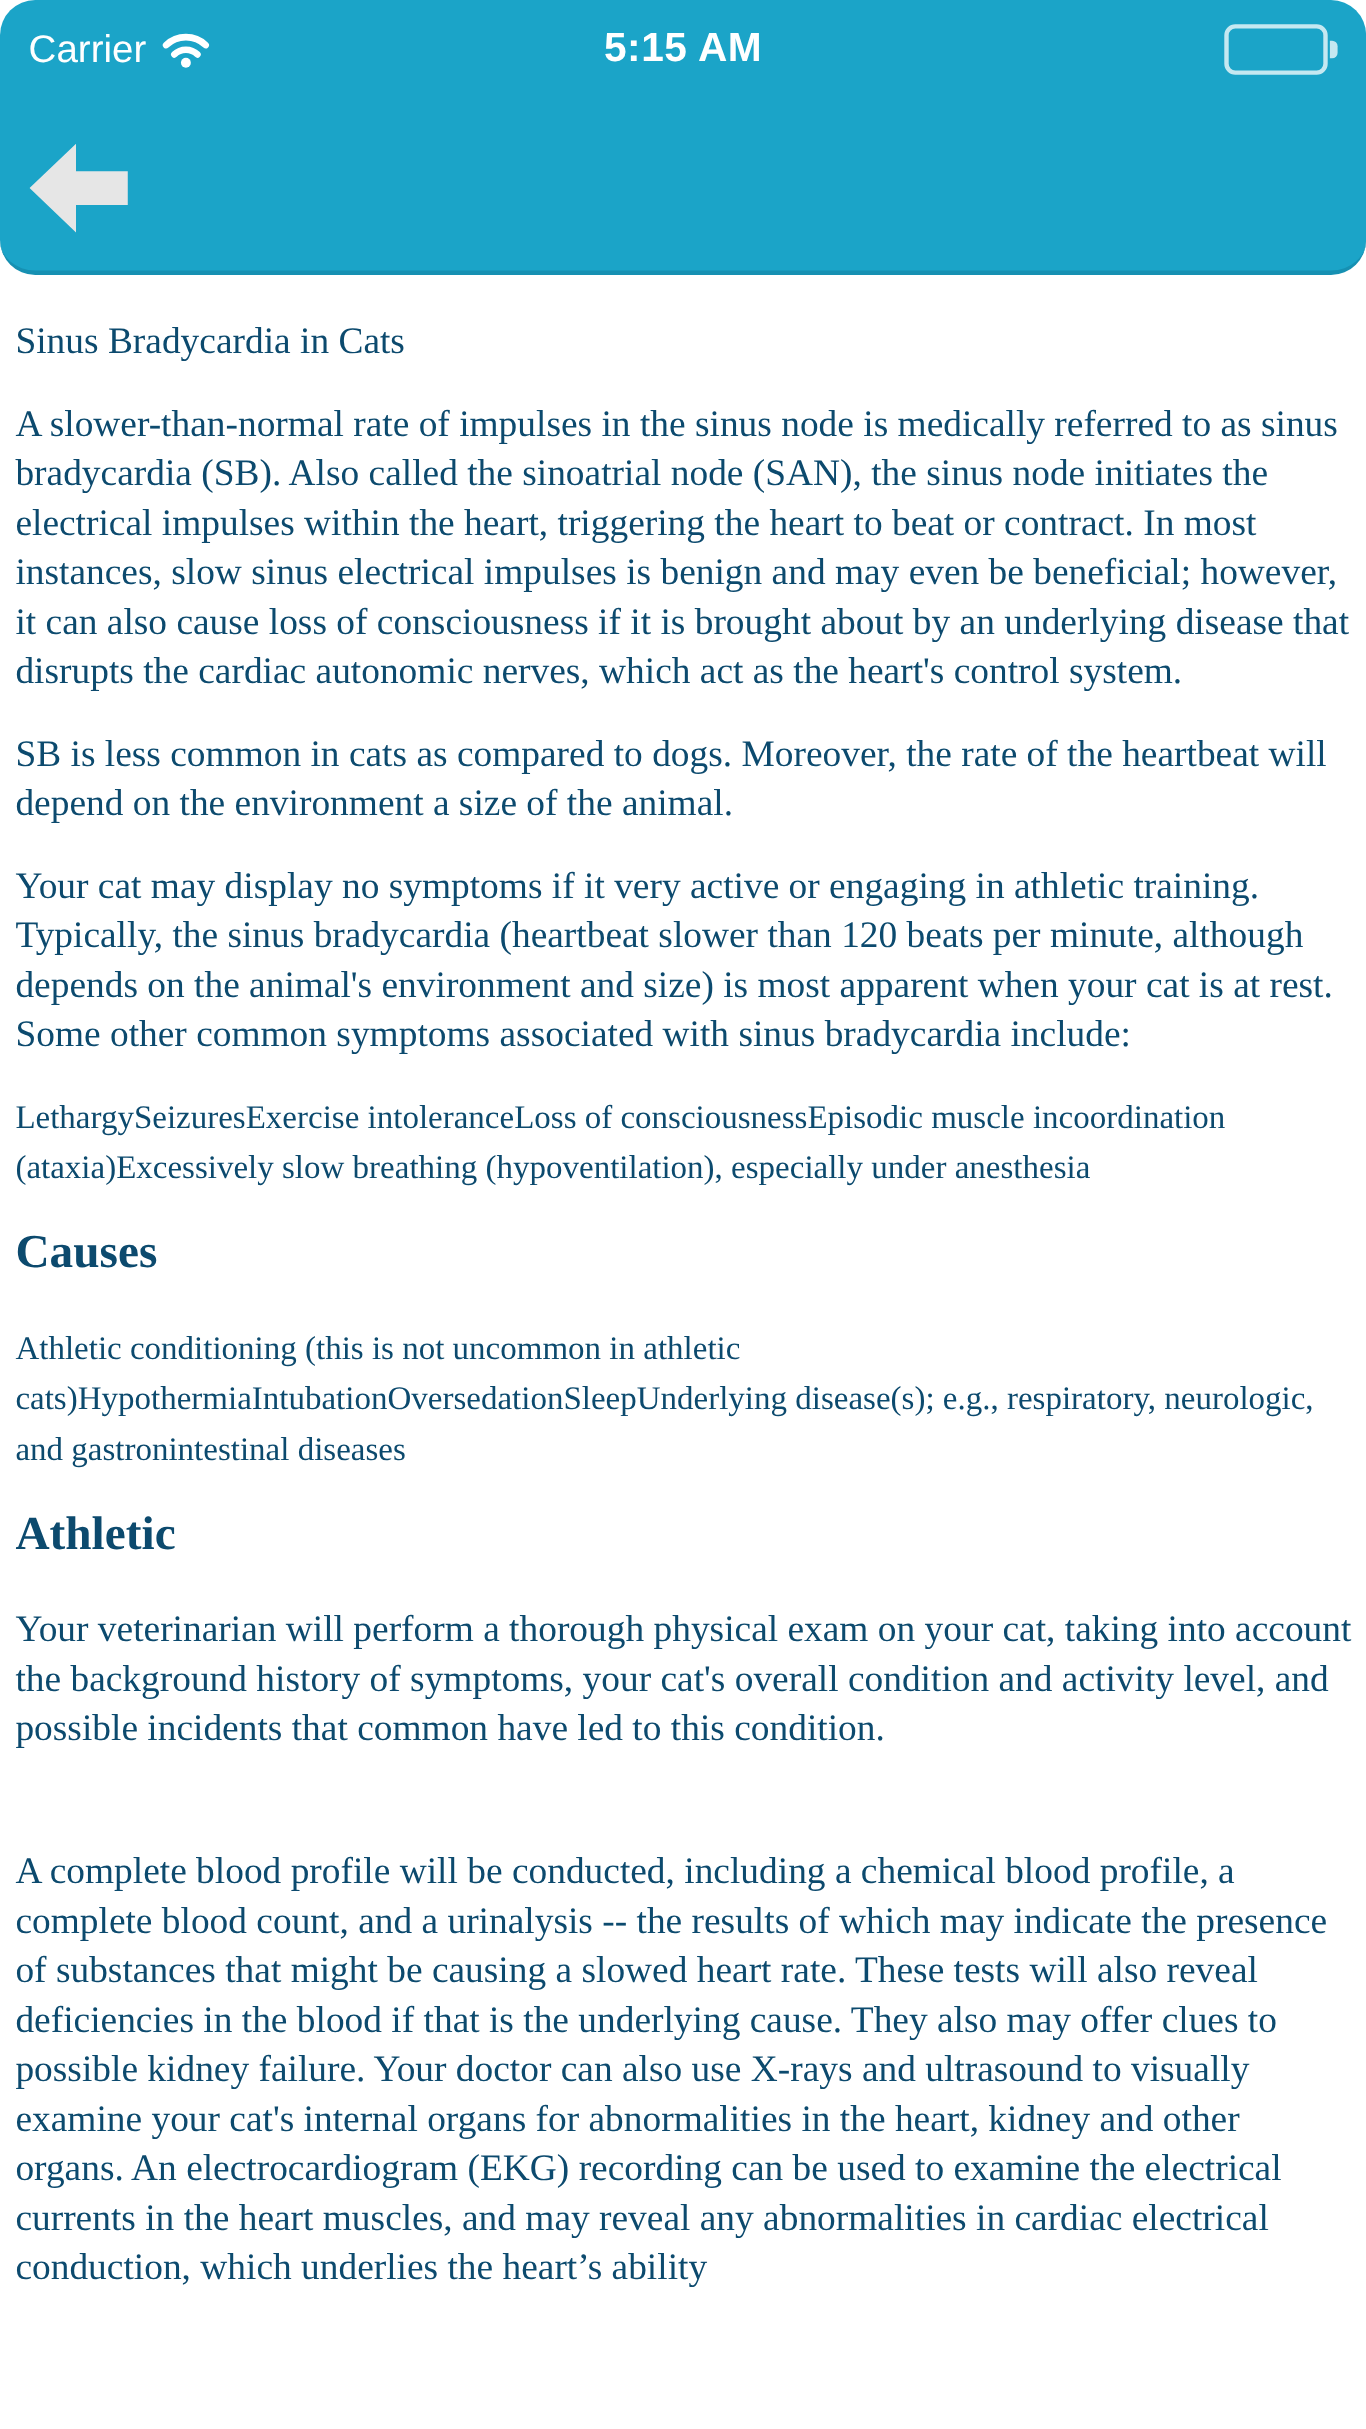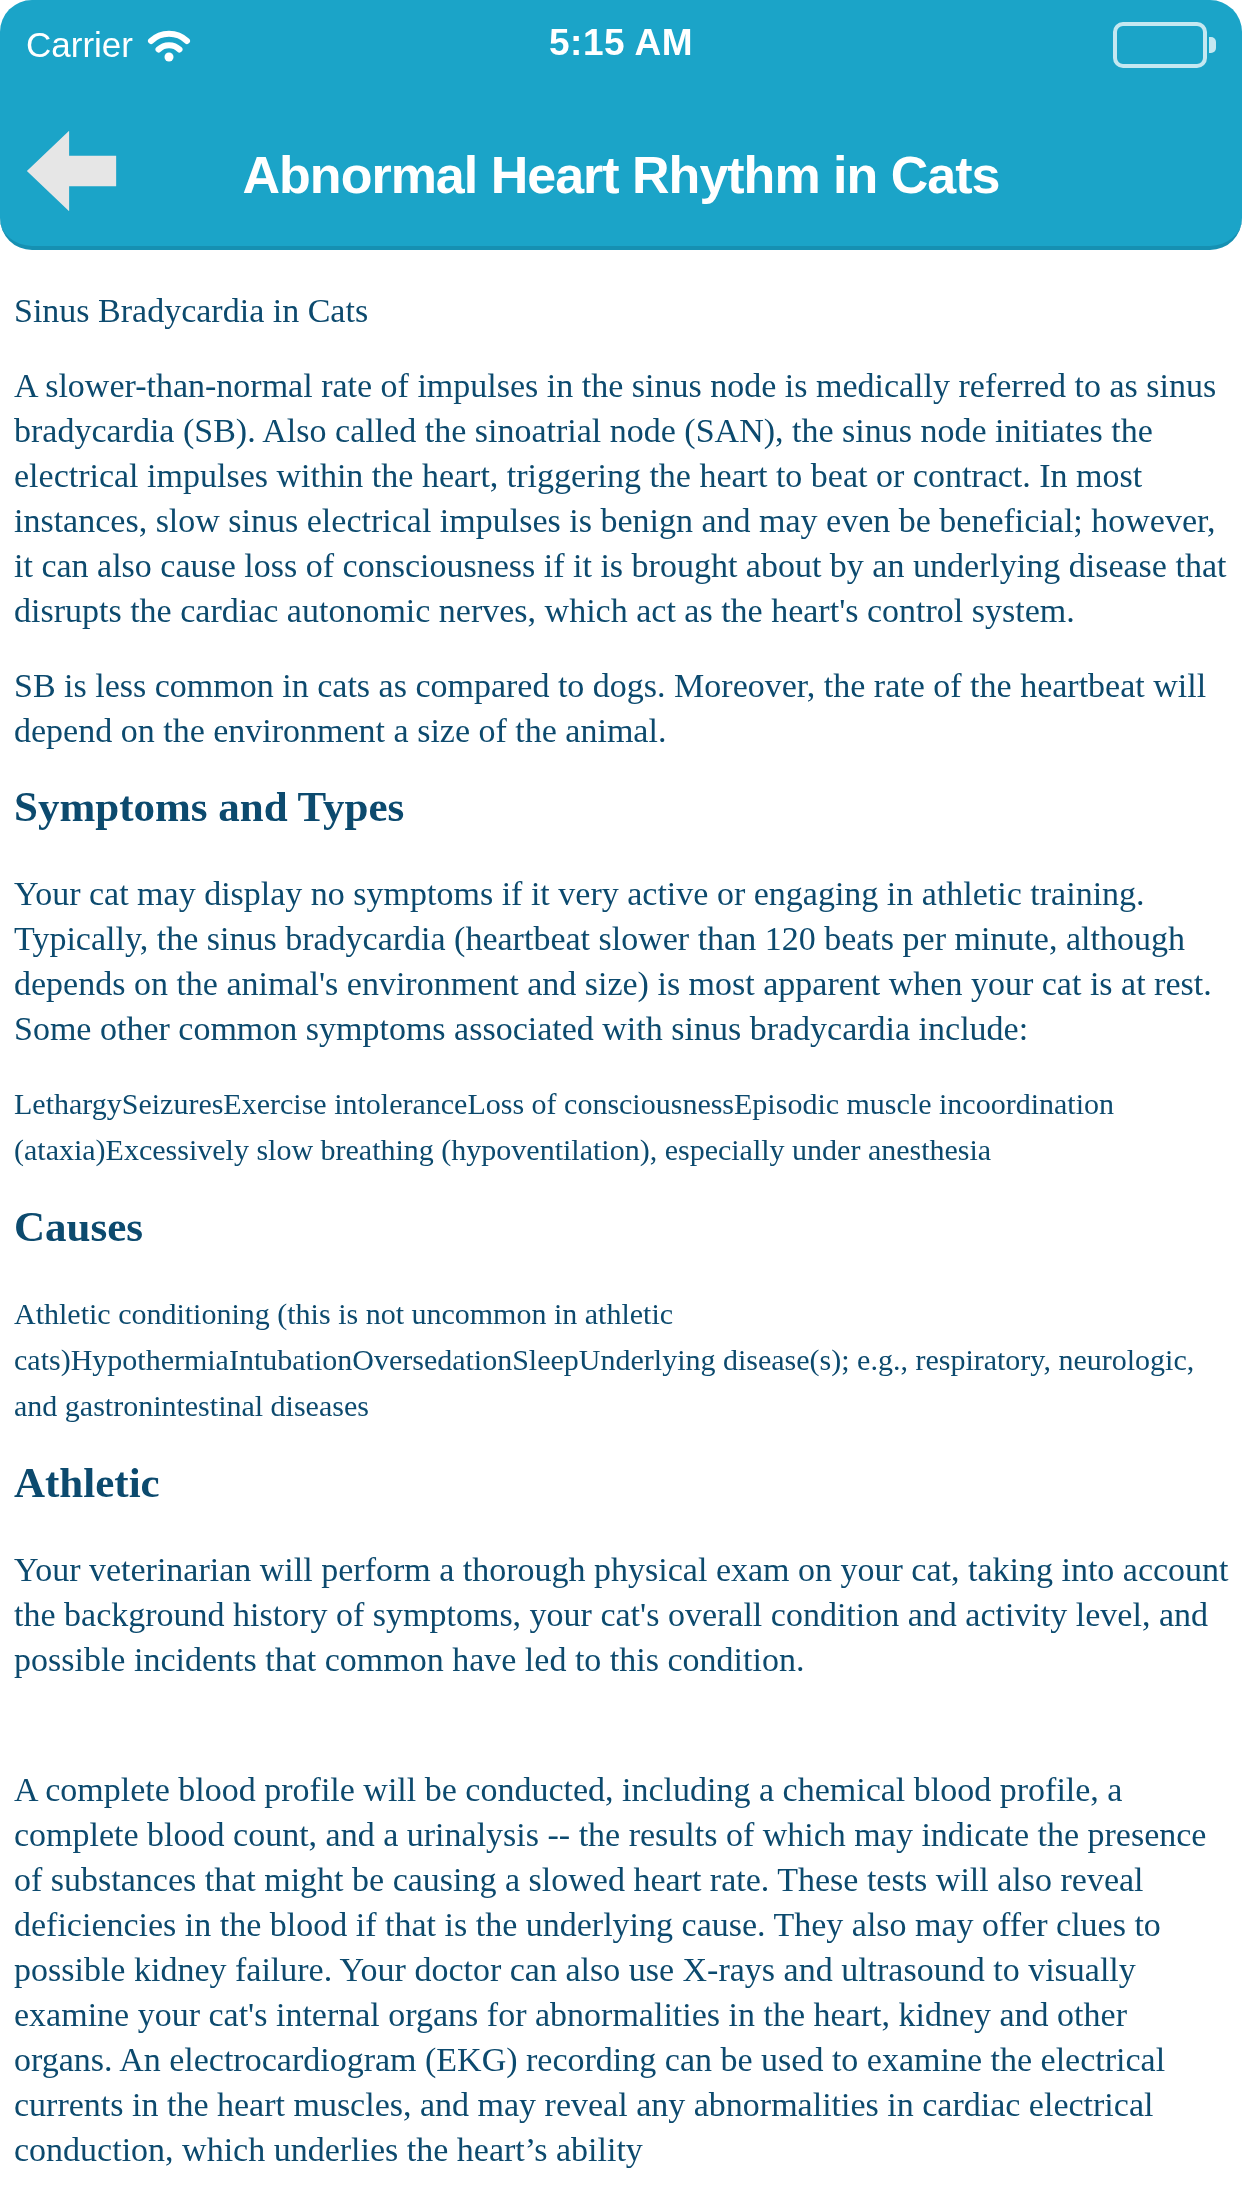--- a/index.html
+++ b/index.html
@@ -157,30 +157,28 @@
       <span class="battery-nub"></span>
     </span>
   </div>
 
   <div class="nav-bar">
     <button class="back-button">
       <svg width="96" height="90" viewBox="0 0 100 92">
         <path d="M47 4 L3 46 L47 88 L47 62 L96 62 L96 30 L47 30 Z" fill="#E6E6E6"></path>
       </svg>
     </button>
-    <span class="nav-title">Abnormal Heart Rhythm in Cats</span>
   </div>
 
 </div>
 
 <div class="content">
   <p>Sinus Bradycardia in Cats</p>
   <p>A slower-than-normal rate of impulses in the sinus node is medically referred to as sinus bradycardia (SB). Also called the sinoatrial node (SAN), the sinus node initiates the electrical impulses within the heart, triggering the heart to beat or contract. In most instances, slow sinus electrical impulses is benign and may even be beneficial; however, it can also cause loss of consciousness if it is brought about by an underlying disease that disrupts the cardiac autonomic nerves, which act as the heart's control system.</p>
   <p>SB is less common in cats as compared to dogs. Moreover, the rate of the heartbeat will depend on the environment a size of the animal.</p>
-  <h2>Symptoms and Types</h2>
   <p>Your cat may display no symptoms if it very active or engaging in athletic training. Typically, the sinus bradycardia (heartbeat slower than 120 beats per minute, although depends on the animal's environment and size) is most apparent when your cat is at rest. Some other common symptoms associated with sinus bradycardia include:</p>
   <p class="small">LethargySeizuresExercise intoleranceLoss of consciousnessEpisodic muscle incoordination (ataxia)Excessively slow breathing (hypoventilation), especially under anesthesia</p>
   <h2>Causes</h2>
   <p class="small">Athletic conditioning (this is not uncommon in athletic cats)HypothermiaIntubationOversedationSleepUnderlying disease(s); e.g., respiratory, neurologic, and gastronintestinal diseases</p>
   <h2>Athletic</h2>
   <p class="extra-gap">Your veterinarian will perform a thorough physical exam on your cat, taking into account the background history of symptoms, your cat's overall condition and activity level, and possible incidents that common have led to this condition.</p>
   <p>A complete blood profile will be conducted, including a chemical blood profile, a complete blood count, and a urinalysis -- the results of which may indicate the presence of substances that might be causing a slowed heart rate. These tests will also reveal deficiencies in the blood if that is the underlying cause. They also may offer clues to possible kidney failure. Your doctor can also use X-rays and ultrasound to visually examine your cat's internal organs for abnormalities in the heart, kidney and other organs. An electrocardiogram (EKG) recording can be used to examine the electrical currents in the heart muscles, and may reveal any abnormalities in cardiac electrical conduction, which underlies the heart’s ability</p>
 </div>
 
 </body></html>

